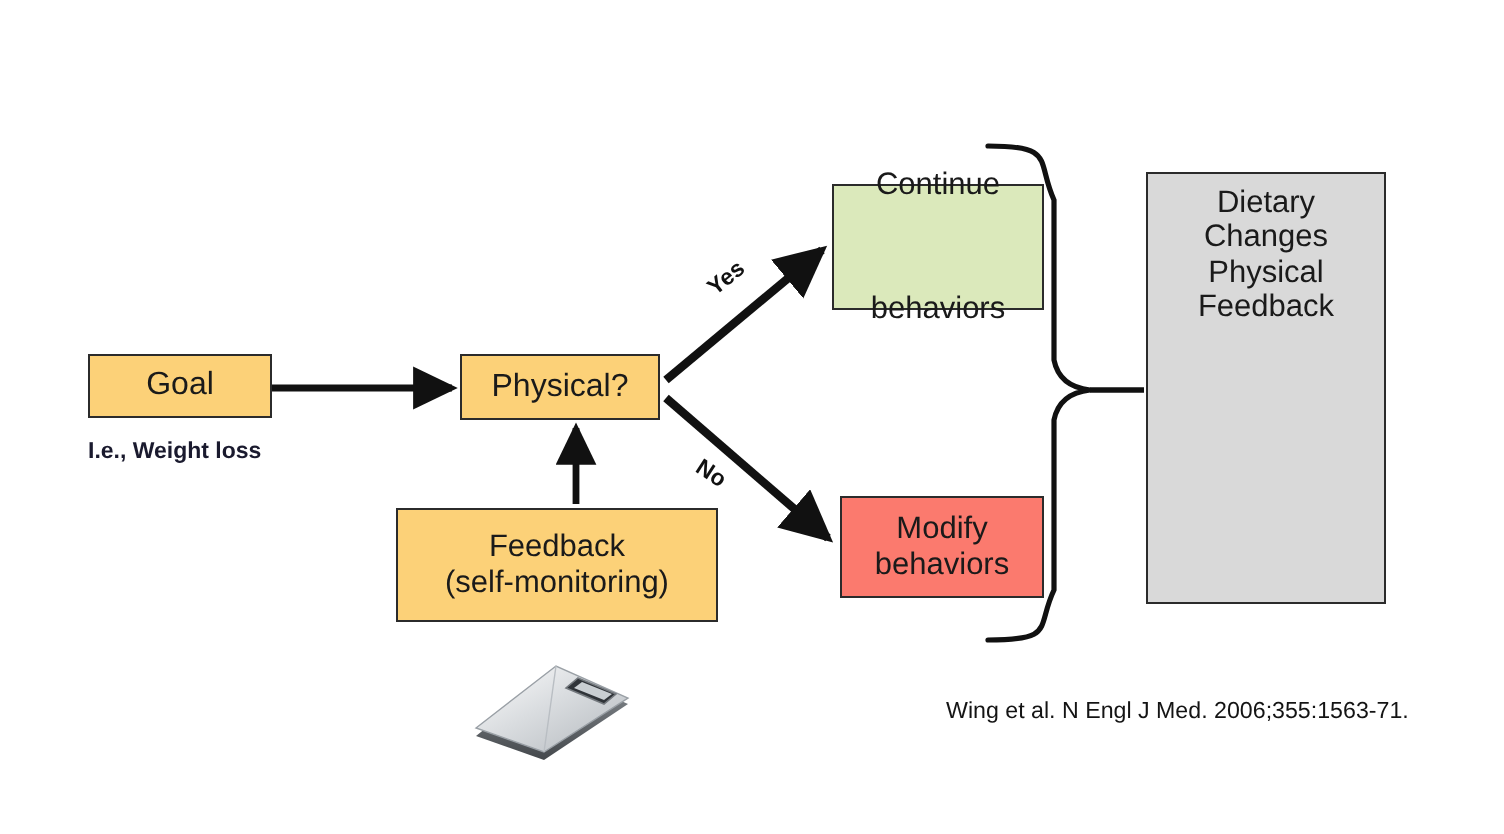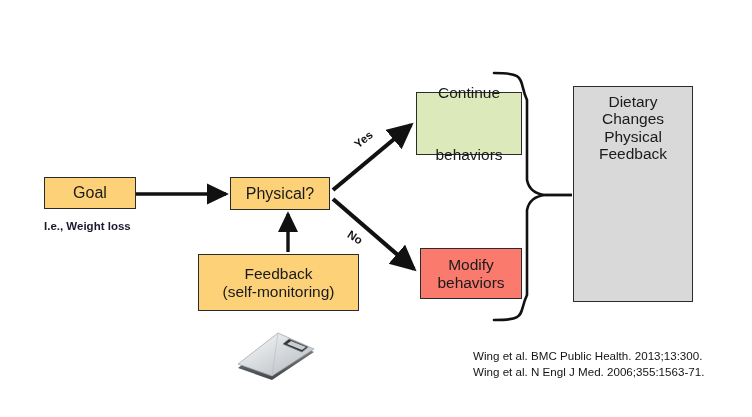--- a/index.html
+++ b/index.html
@@ -187,17 +187,16 @@
       </linearGradient>
     </defs>
     <polygon points="6,40 46,8 82,24 40,52" fill="url(#sideG)"></polygon>
     <polygon points="6,36 46,5 82,21 40,48" fill="url(#platTop)" stroke="#9aa0a6" stroke-width="0.7"></polygon>
     <line x1="46" y1="5" x2="40" y2="48" stroke="#b9bec3" stroke-width="0.7"></line>
     <polygon points="57,11 76,19 70,24 51,16" fill="#2f3338" stroke="#74797e" stroke-width="0.8"></polygon>
     <polygon points="59,13 74,19 70,22 55,16" fill="#c9ced2"></polygon>
   </svg>
 
   <div id="citations">
-    <div>Wing et al. BMC Public Health. 2013;13:300.</div>
     <div>Wing et al. N Engl J Med. 2006;355:1563-71.</div>
   </div>
 
 </div>
 
 </body></html>

